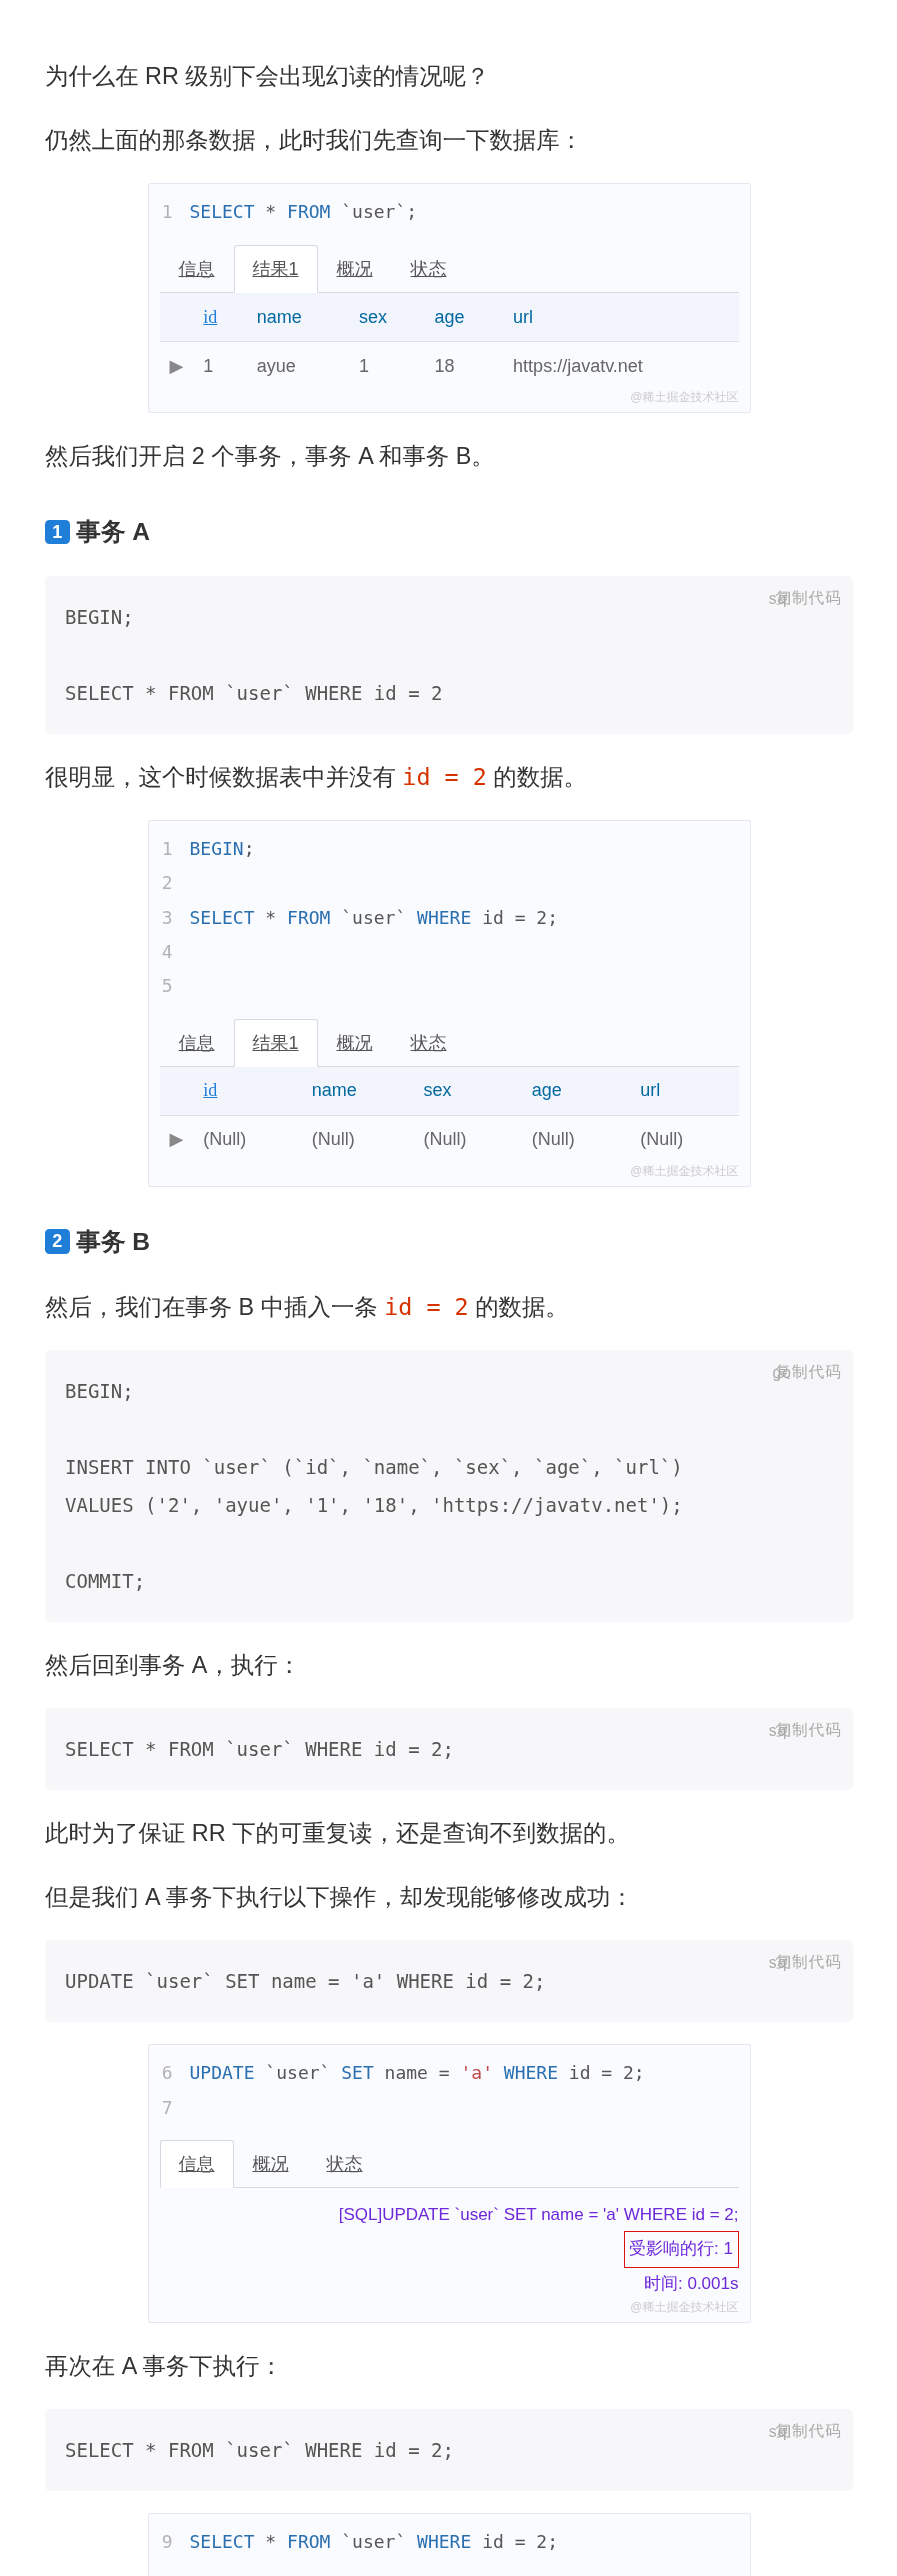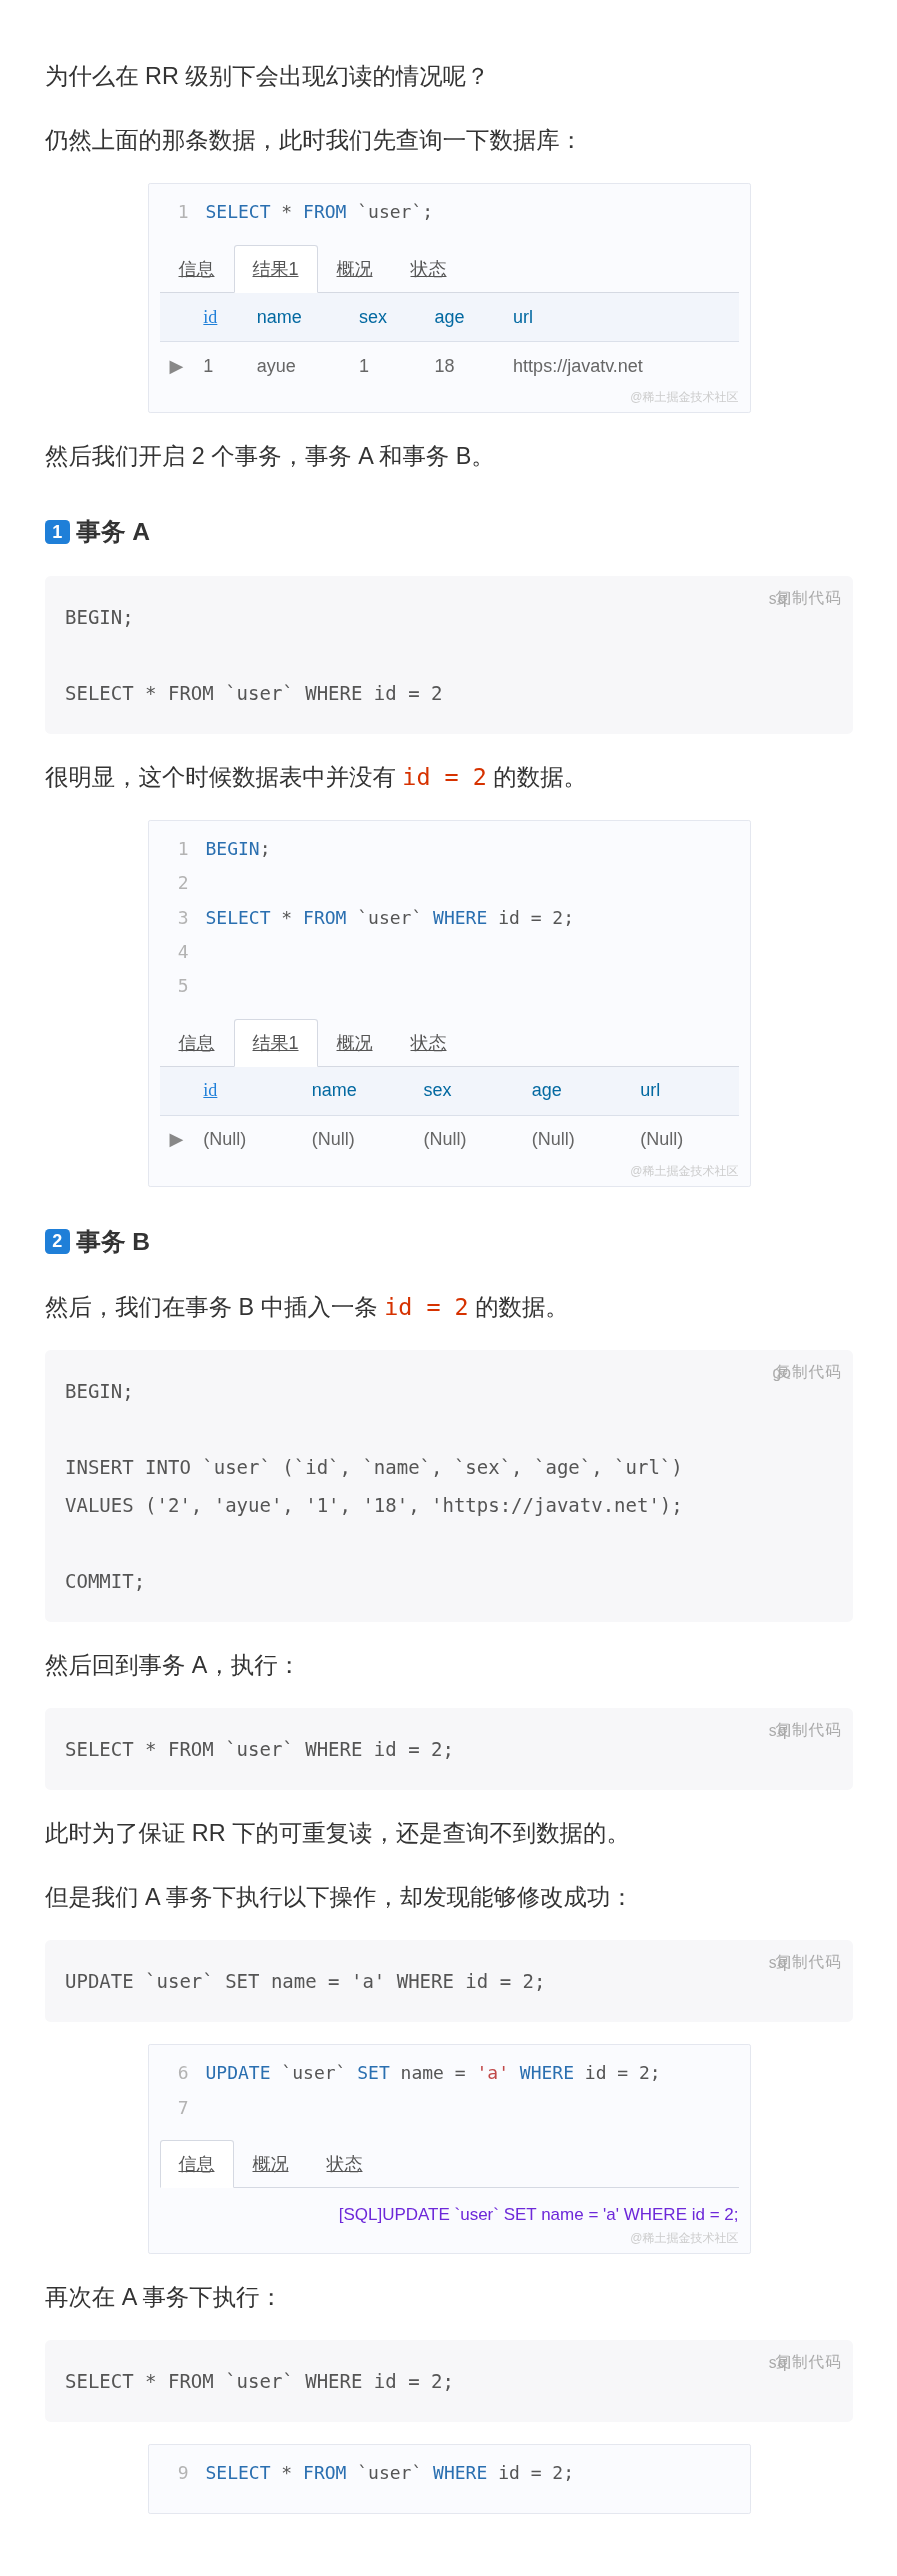--- a/index.html
+++ b/index.html
@@ -7,21 +7,21 @@
 p { margin: 22px 0; }
 .code-inline { color: #d63200; font-family: "Menlo", "Consolas", monospace; }
 h3 { font-size: 24.6px; font-weight: 700; margin: 33px 0 17px; display: flex; align-items: center; gap: 6.7px; }
 .num-badge { display: inline-flex; align-items: center; justify-content: center; width: 24.6px; height: 24.6px; background: #1f7fd8; color: #fff; border-radius: 4.5px; font-size: 18px; }
 .codeblock { background: #f7f7f9; border-radius: 5.6px; padding: 22px 20px; margin: 22px 0; font-family: "Menlo", "Consolas", monospace; font-size: 19px; line-height: 2; position: relative; white-space: pre; color: #555; }
 .codeblock .lang { position: absolute; top: 7px; right: 61px; color: #aaa; font-size: 15.6px; letter-spacing: 1.1px; font-family: -apple-system, sans-serif; }
 .codeblock .copy { position: absolute; top: 7.8px; right: 11px; color: #aaa; font-size: 15.6px; letter-spacing: 1.1px; font-family: Liberation Mono, monospace; }
 .kw { color: #2a6fb0; }
 .str { color: #c04848; }
 .fig { margin: 22px auto; width: 603px; background: #fafbfe; border: 0.6px solid #e4e7ef; border-radius: 2.2px; position: relative; padding-bottom: 22px; }
-.fig .lineno-code { padding: 11px 0 0 18px; font-family: "Menlo", "Consolas", monospace; font-size: 18px; line-height: 1.9; color: #555; }
+.fig .lineno-code { padding: 11px 0 0 2px; font-family: "Menlo", "Consolas", monospace; font-size: 18px; line-height: 1.9; color: #555; }
 .fig .lineno { color: #b3b3b3; display: inline-block; width: 22px; text-align: right; margin-right: 17px; }
 .tabs { display: flex; border-bottom: 0.6px solid #d5d9e2; margin: 15.6px 11px 0; gap: 0; }
 .tabs span { padding: 6.7px 18px; font-size: 18px; color: #555; border: 0.6px solid transparent; border-bottom: none; text-decoration: underline; }
 .tabs span.active { border-color: #d5d9e2; border-bottom: 1.7px solid #fff; background: #fff; margin-bottom: -1.1px; border-top-left-radius: 3.3px; border-top-right-radius: 3.3px; }
 .dt { width: calc(100% - 22px); margin: 0 11px; border-collapse: collapse; font-size: 18px; }
 .dt th { text-align: left; padding: 7.8px 10px; background: #f2f5fb; color: #0369a1; font-weight: 400; border-bottom: 0.6px solid #dbe0ea; }
 .dt th.id { color: #1f7fd8; text-decoration: underline; font-family: Liberation Serif, serif; }
 .dt td { padding: 7.8px 10px; color: #666; }
 .dt .rowmark { width: 17px; color: #888; }
 .fig .wm { position: absolute; right: 11px; bottom: 3.3px; color: #ccc; font-size: 12px; }
@@ -145,20 +145,22 @@
     <span class="lineno">6</span><span class="kw">UPDATE</span> `user` <span class="kw">SET</span> name = <span class="str">'a'</span> <span class="kw">WHERE</span> id = 2;<br>
     <span class="lineno">7</span>
   </div>
   <div class="tabs">
     <span class="active">信息</span>
     <span>概况</span>
     <span>状态</span>
   </div>
   <div class="msgbox">
     <div>[SQL]UPDATE `user` SET name = 'a' WHERE id = 2;</div>
+    <div><span class="redbox">受影响的行: 1</span></div>
+    <div>时间: 0.001s</div>
   </div>
   <div class="wm">@稀土掘金技术社区</div>
 </div>
 
 <p>再次在 A 事务下执行：</p>
 
 <div class="codeblock"><span class="lang">sql</span><span class="copy">复制代码</span><span>SELECT * FROM `user` WHERE id = 2;</span></div>
 
 <div class="fig">
   <div class="lineno-code">

